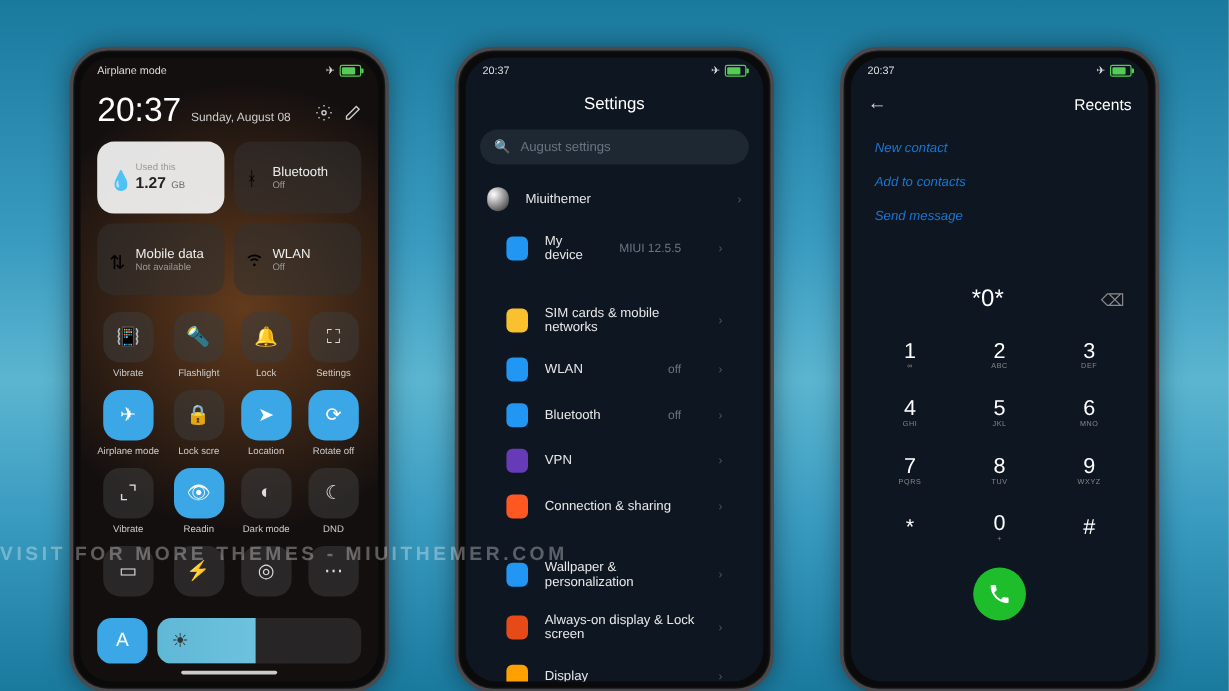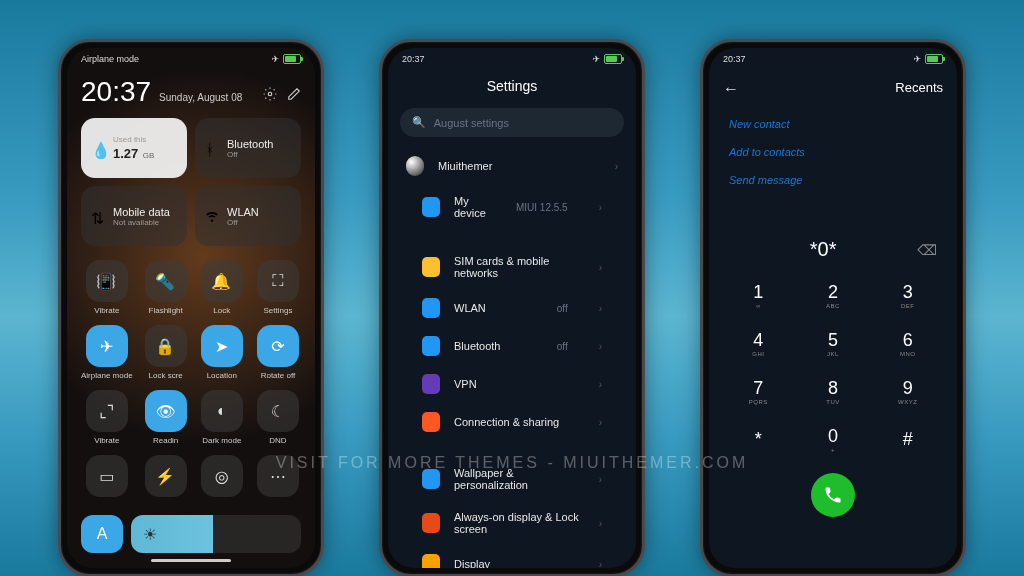--- a/index.html
+++ b/index.html
@@ -353,24 +353,24 @@
   display: flex;
   align-items: center;
   justify-content: center;
   color: #fff;
 }
 .watermark {
   position: absolute;
   left: 0;
   right: 0;
   bottom: 104px;
-  text-align: center;
+  text-align: left;
   color: rgba(255,255,255,0.32);
   font-size: 16px;
-  font-weight: normal;
+  font-weight: bold;
   letter-spacing: 3px;
   text-transform: uppercase;
   pointer-events: none;
 }
 .batt-icons { display:flex; align-items:center; gap:4px; }
 .batt { width:16px; height:8px; border:1px solid #5c5; border-radius:2px; position:relative; }
 .batt:after { content:''; position:absolute; right:-3px; top:2px; width:2px; height:4px; background:#5c5; border-radius:0 1px 1px 0;}
 .batt-fill { position:absolute; left:1px; top:1px; bottom:1px; width:70%; background:#5c5; border-radius:1px;}
 </style>
 </head>

